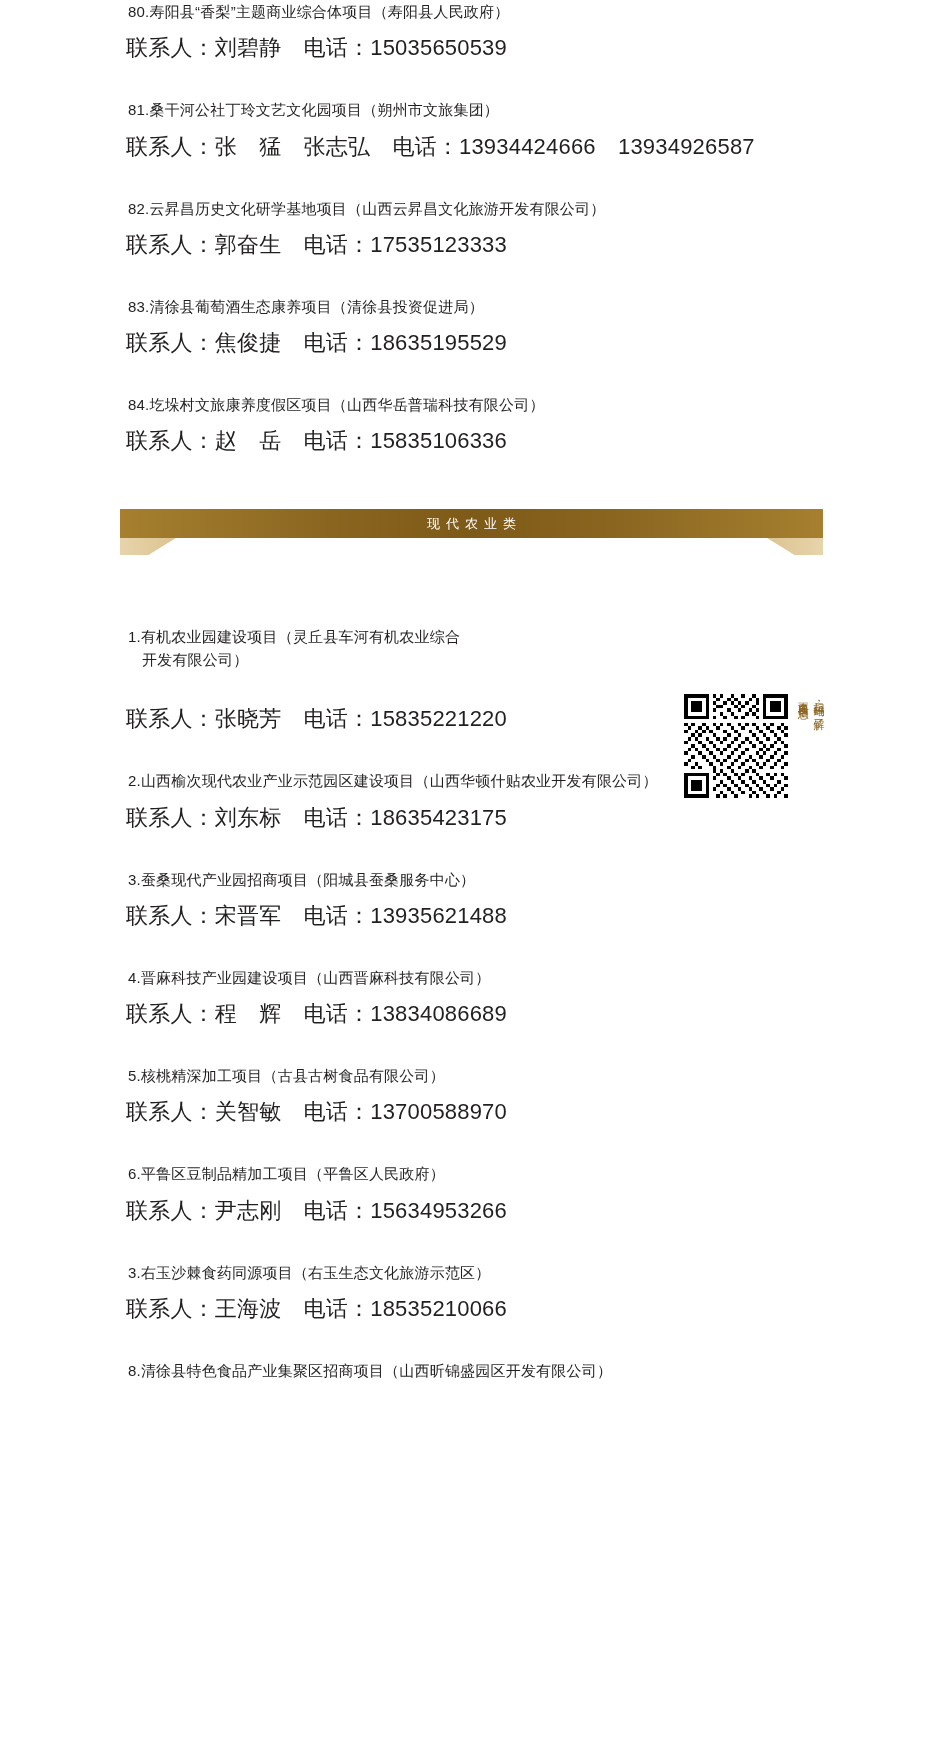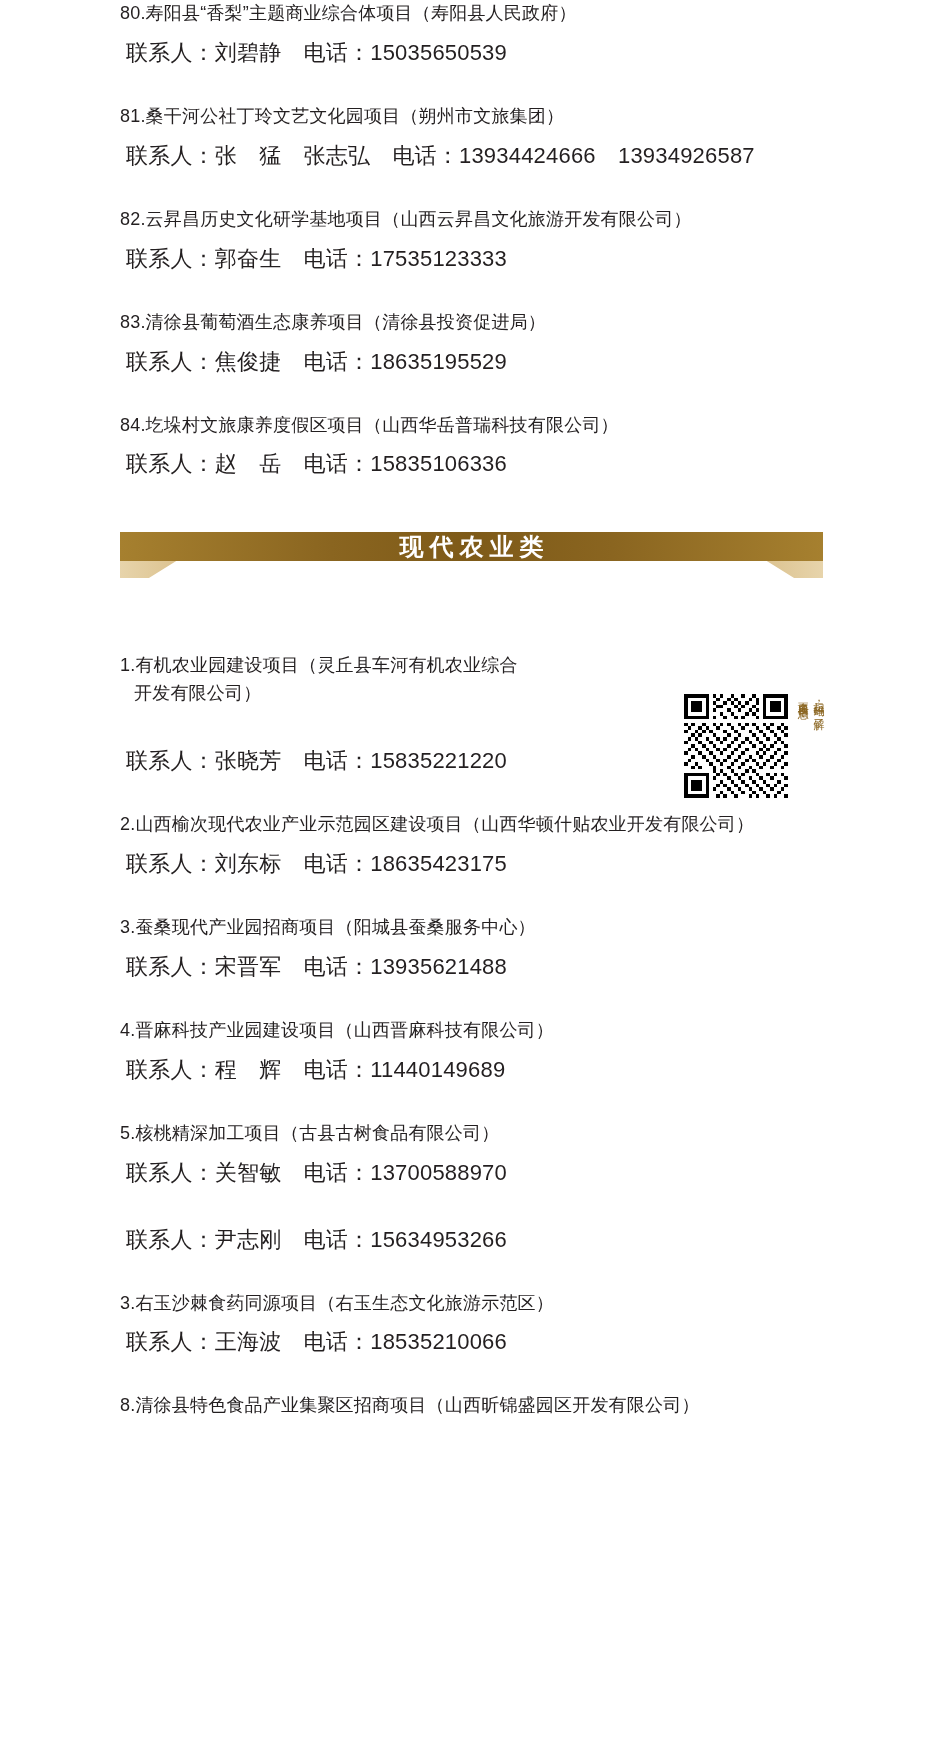--- a/index.html
+++ b/index.html
@@ -19,25 +19,25 @@
     position: relative;
     width: 943px;
     height: 1750px;
     box-sizing: border-box;
     padding: 0 120px;
   }
   .entry {
     margin-bottom: 34px;
   }
   .entry-title {
-    font-size: 18px;
+    font-size: 15px;
     line-height: 1.55;
     letter-spacing: 0.2px;
     color: #231f20;
-    margin: 0 0 8px 0;
+    margin: 0 0 8px 8px;
     white-space: pre-line;
   }
   .entry-title .indent-line {
     display: block;
     padding-left: 14px;
   }
   .entry-contact {
     font-size: 22px;
     line-height: 1.5;
     letter-spacing: 0.2px;
@@ -67,23 +67,23 @@
     left: 0;
     right: 0;
     top: 0;
     height: 29px;
     background: linear-gradient(90deg, #a6802f 0%, #8a6520 30%, #7e5a18 50%, #8a6520 70%, #a6802f 100%);
   }
   .banner-text {
     position: relative;
     z-index: 3;
     color: #ffffff;
-    font-size: 24px;
+    font-size: 13px;
     letter-spacing: 6px;
-    font-weight: 700;
+    font-weight: 400;
     line-height: 29px;
     margin-top: -17px;
     text-indent: 6px;
   }
   .qr-block {
     position: absolute;
     right: 118px;
     top: 694px;
     display: flex;
     align-items: flex-start;
@@ -400,27 +400,28 @@
     <div class="entry">
       <p class="entry-title">2.山西榆次现代农业产业示范园区建设项目（山西华顿什贴农业开发有限公司）</p>
       <p class="entry-contact">联系人：刘东标　电话：18635423175</p>
     </div>
     <div class="entry">
       <p class="entry-title">3.蚕桑现代产业园招商项目（阳城县蚕桑服务中心）</p>
       <p class="entry-contact">联系人：宋晋军　电话：13935621488</p>
     </div>
     <div class="entry">
       <p class="entry-title">4.晋麻科技产业园建设项目（山西晋麻科技有限公司）</p>
-      <p class="entry-contact">联系人：程　辉　电话：11440149689</p>
+      <p class="entry-contact">联系人：程　辉　电话：13834086689</p>
     </div>
     <div class="entry">
       <p class="entry-title">5.核桃精深加工项目（古县古树食品有限公司）</p>
       <p class="entry-contact">联系人：关智敏　电话：13700588970</p>
     </div>
     <div class="entry">
+      <p class="entry-title">6.平鲁区豆制品精加工项目（平鲁区人民政府）</p>
       <p class="entry-contact">联系人：尹志刚　电话：15634953266</p>
     </div>
     <div class="entry">
       <p class="entry-title">3.右玉沙棘食药同源项目（右玉生态文化旅游示范区）</p>
       <p class="entry-contact">联系人：王海波　电话：18535210066</p>
     </div>
     <div class="entry">
       <p class="entry-title">8.清徐县特色食品产业集聚区招商项目（山西昕锦盛园区开发有限公司）</p>
     </div>
   </div>

